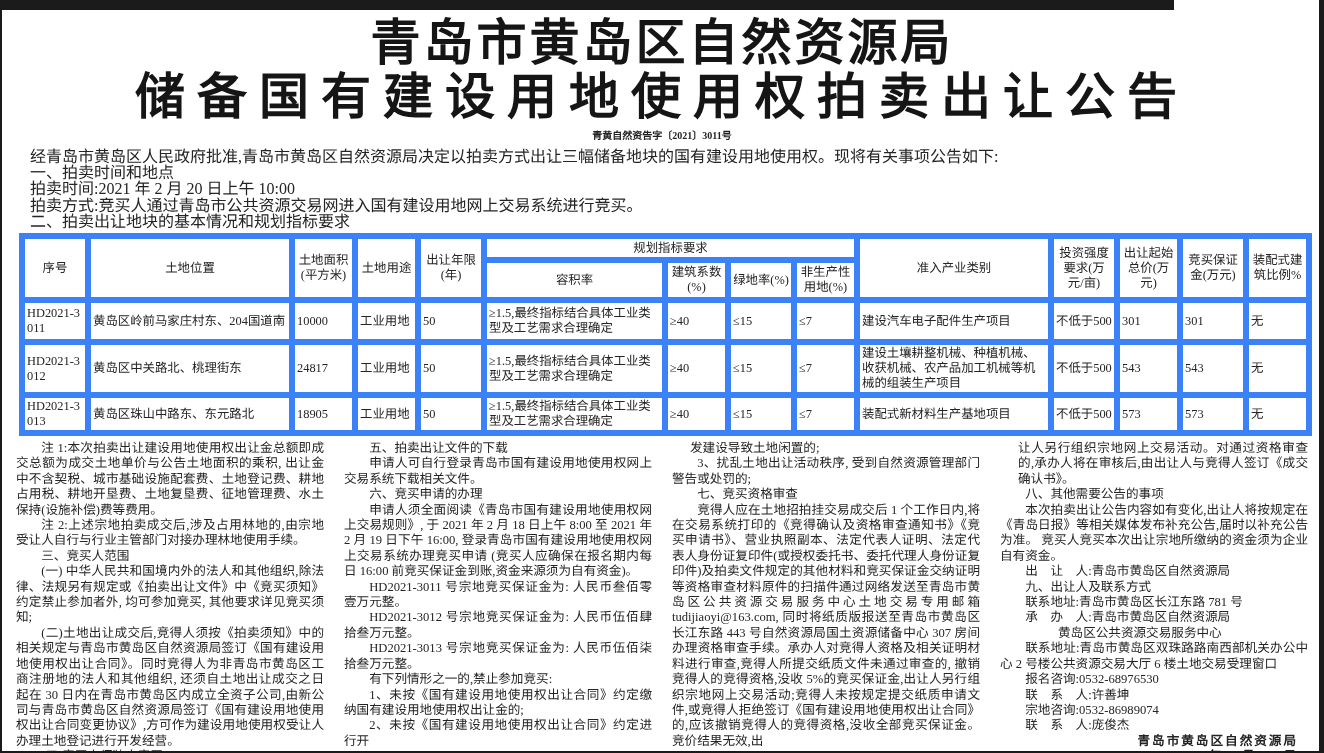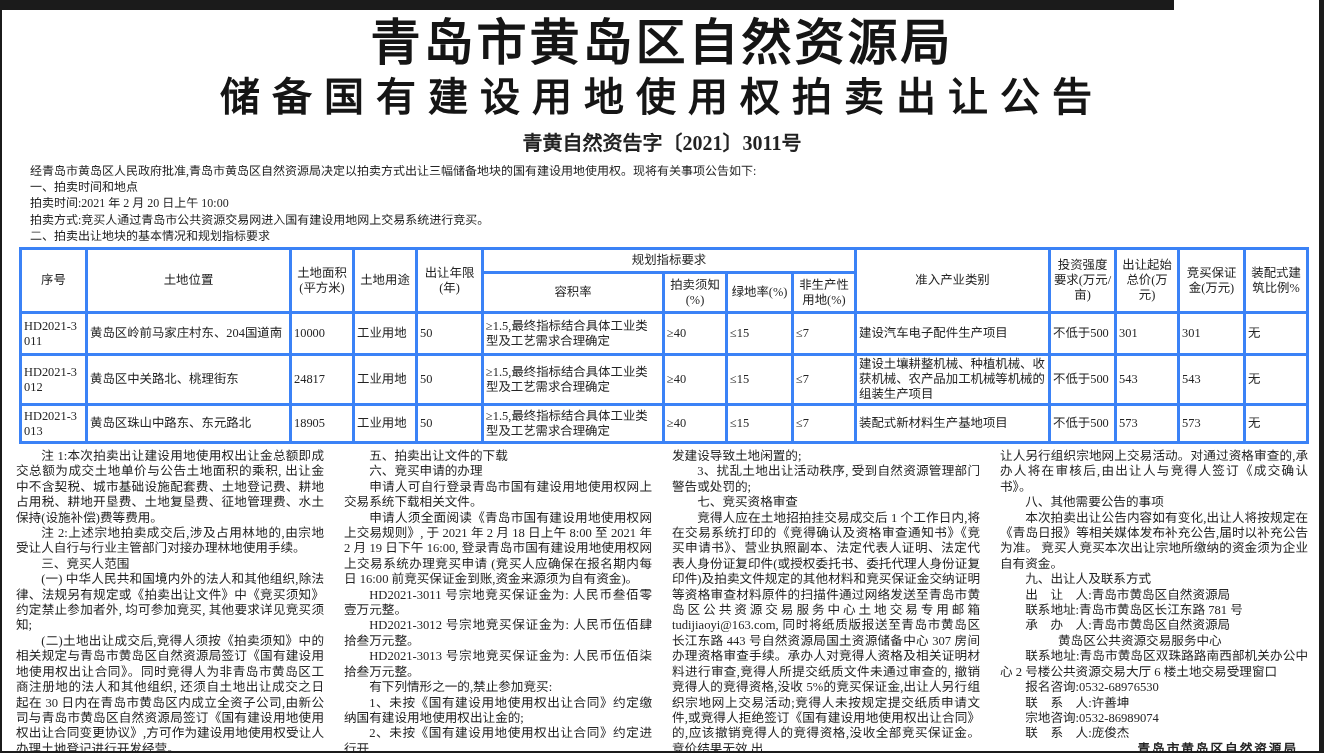--- a/index.html
+++ b/index.html
@@ -14,53 +14,53 @@
   
   .frame-top{position:absolute;top:0;left:0;width:1174px;height:10px;background:#1b1b1b;}
   .frame-left{position:absolute;top:0;left:0;width:2px;height:100%;background:#1b1b1b;}
   .frame-right{position:absolute;top:0;right:0;width:5px;height:100%;background:#1b1b1b;}
   .frame-bottom{position:absolute;bottom:0;left:0;width:100%;height:2px;background:#1b1b1b;}
 
   .title{padding-top:16px;text-align:center;
     font-family:"Liberation Sans","DejaVu Sans",sans-serif;
     font-weight:900;line-height:54px;color:#151515;}
   .title .t1{font-size:50px;letter-spacing:3px;}
-  .title .t2{font-size:40px;letter-spacing:12px;}
-  .docno{text-align:center;font-size:20px;font-weight:bold;margin-top:3px;color:#222;}
-
-  .intro{margin:7px 22px 0 30px;font-size:12px;line-height:16.2px;color:#242424;}
+  .title .t2{font-size:50px;letter-spacing:12px;}
+  .docno{text-align:center;font-size:10px;font-weight:bold;margin-top:3px;color:#222;}
+
+  .intro{margin:7px 22px 0 30px;font-size:16px;line-height:16.2px;color:#242424;}
   .intro p{margin:0;}
 
   table.plots{
     border-collapse:collapse;table-layout:fixed;
     margin:3px 0 0 19px;width:1287px;
     font-size:12.4px;line-height:15px;color:#242424;
   }
   table.plots th,table.plots td{
-    border:3px solid #3b82f6;
+    border:6px solid #3b82f6;
     vertical-align:middle;
     padding:1px 2px;
     word-break:break-all;
     font-weight:normal;
   }
   thead tr.h1{height:24px;}
   thead tr.h2{height:40px;}
   tbody tr.r1{height:42px;}
   tbody tr.r2{height:50px;}
   tbody tr.r3{height:38px;}
 
   .notes{
     display:flex;gap:20px;
     margin-top:5px;padding:0 16px;
     font-size:12.6px;line-height:15.4px;
     text-align:justify;color:#242424;
   }
   .note-col{flex:1 1 0;overflow:hidden;}
   .para{margin:0;text-indent:2em;}
-  .para.noindent{text-indent:0;}
+  .para.noindent{text-indent:0;margin-left:18px;}
   .para.indent-lg{text-indent:4.6em;}
   .para.sign{text-indent:0;text-align:right;font-weight:bold;padding-right:10px;letter-spacing:2px;}
 </style>
 </head>
 <body>
 
 <div class="page">
   <div class="frame-top"></div>
   <div class="frame-left"></div>
   <div class="frame-right"></div>
@@ -106,21 +106,21 @@
         <th rowspan="2">出让年限(年)</th>
         <th colspan="4">规划指标要求</th>
         <th rowspan="2">准入产业类别</th>
         <th rowspan="2">投资强度要求(万元/亩)</th>
         <th rowspan="2">出让起始总价(万元)</th>
         <th rowspan="2">竞买保证金(万元)</th>
         <th rowspan="2">装配式建筑比例%</th>
       </tr>
       <tr class="h2">
         <th>容积率</th>
-        <th>拍卖须知(%)</th>
+        <th>建筑系数(%)</th>
         <th>绿地率(%)</th>
         <th>非生产性用地(%)</th>
       </tr>
     </thead>
     <tbody>
       <tr class="r1">
         <td>HD2021-3011</td>
         <td>黄岛区岭前马家庄村东、204国道南</td>
         <td>10000</td>
         <td>工业用地</td>
@@ -174,42 +174,42 @@
       <div class="note-col">
         <p class="para indent">注 1:本次拍卖出让建设用地使用权出让金总额即成交总额为成交土地单价与公告土地面积的乘积, 出让金中不含契税、城市基础设施配套费、土地登记费、耕地占用税、耕地开垦费、土地复垦费、征地管理费、水土保持(设施补偿)费等费用。</p>
         <p class="para indent">注 2:上述宗地拍卖成交后,涉及占用林地的,由宗地受让人自行与行业主管部门对接办理林地使用手续。</p>
         <p class="para indent">三、竞买人范围</p>
         <p class="para indent">(一) 中华人民共和国境内外的法人和其他组织,除法律、法规另有规定或《拍卖出让文件》中《竞买须知》约定禁止参加者外, 均可参加竞买, 其他要求详见竞买须知;</p>
         <p class="para indent">(二)土地出让成交后,竞得人须按《拍卖须知》中的相关规定与青岛市黄岛区自然资源局签订《国有建设用地使用权出让合同》。同时竞得人为非青岛市黄岛区工商注册地的法人和其他组织, 还须自土地出让成交之日起在 30 日内在青岛市黄岛区内成立全资子公司,由新公司与青岛市黄岛区自然资源局签订《国有建设用地使用权出让合同变更协议》,方可作为建设用地使用权受让人办理土地登记进行开发经营。</p>
         <p class="para indent">(三)竞买人须独立竞买。</p>
       </div>
       <div class="note-col">
         <p class="para indent">五、拍卖出让文件的下载</p>
+        <p class="para indent">申请人可自行登录青岛市国有建设用地使用权网上交易系统下载相关文件。</p>
         <p class="para indent">六、竞买申请的办理</p>
-        <p class="para indent">申请人可自行登录青岛市国有建设用地使用权网上交易系统下载相关文件。</p>
         <p class="para indent">申请人须全面阅读《青岛市国有建设用地使用权网上交易规则》, 于 2021 年 2 月 18 日上午 8:00 至 2021 年 2 月 19 日下午 16:00, 登录青岛市国有建设用地使用权网上交易系统办理竞买申请 (竞买人应确保在报名期内每日 16:00 前竞买保证金到账,资金来源须为自有资金)。</p>
         <p class="para indent">HD2021-3011 号宗地竞买保证金为: 人民币叁佰零壹万元整。</p>
         <p class="para indent">HD2021-3012 号宗地竞买保证金为: 人民币伍佰肆拾叁万元整。</p>
         <p class="para indent">HD2021-3013 号宗地竞买保证金为: 人民币伍佰柒拾叁万元整。</p>
         <p class="para indent">有下列情形之一的,禁止参加竞买:</p>
         <p class="para indent">1、未按《国有建设用地使用权出让合同》约定缴纳国有建设用地使用权出让金的;</p>
         <p class="para indent">2、未按《国有建设用地使用权出让合同》约定进行开</p>
       </div>
       <div class="note-col">
         <p class="para noindent">发建设导致土地闲置的;</p>
         <p class="para indent">3、扰乱土地出让活动秩序, 受到自然资源管理部门警告或处罚的;</p>
         <p class="para indent">七、竞买资格审查</p>
         <p class="para indent">竞得人应在土地招拍挂交易成交后 1 个工作日内,将在交易系统打印的《竞得确认及资格审查通知书》《竞买申请书》、营业执照副本、法定代表人证明、法定代表人身份证复印件(或授权委托书、委托代理人身份证复印件)及拍卖文件规定的其他材料和竞买保证金交纳证明等资格审查材料原件的扫描件通过网络发送至青岛市黄岛区公共资源交易服务中心土地交易专用邮箱 tudijiaoyi@163.com, 同时将纸质版报送至青岛市黄岛区长江东路 443 号自然资源局国土资源储备中心 307 房间办理资格审查手续。承办人对竞得人资格及相关证明材料进行审查,竞得人所提交纸质文件未通过审查的, 撤销竞得人的竞得资格,没收 5%的竞买保证金,出让人另行组织宗地网上交易活动;竞得人未按规定提交纸质申请文件,或竞得人拒绝签订《国有建设用地使用权出让合同》的,应该撤销竞得人的竞得资格,没收全部竞买保证金。竞价结果无效,出</p>
       </div>
       <div class="note-col">
         <p class="para noindent">让人另行组织宗地网上交易活动。对通过资格审查的,承办人将在审核后,由出让人与竞得人签订《成交确认书》。</p>
         <p class="para indent">八、其他需要公告的事项</p>
         <p class="para indent">本次拍卖出让公告内容如有变化,出让人将按规定在《青岛日报》等相关媒体发布补充公告,届时以补充公告为准。 竞买人竞买本次出让宗地所缴纳的资金须为企业自有资金。</p>
+        <p class="para indent">出　让　人:青岛市黄岛区自然资源局</p>
         <p class="para indent">九、出让人及联系方式</p>
-        <p class="para indent">出　让　人:青岛市黄岛区自然资源局</p>
         <p class="para indent">联系地址:青岛市黄岛区长江东路 781 号</p>
         <p class="para indent">承　办　人:青岛市黄岛区自然资源局</p>
         <p class="para indent-lg">黄岛区公共资源交易服务中心</p>
         <p class="para indent">联系地址:青岛市黄岛区双珠路路南西部机关办公中心 2 号楼公共资源交易大厅 6 楼土地交易受理窗口</p>
         <p class="para indent">报名咨询:0532-68976530</p>
         <p class="para indent">联　系　人:许善坤</p>
         <p class="para indent">宗地咨询:0532-86989074</p>
         <p class="para indent">联　系　人:庞俊杰</p>
         <p class="para sign">青岛市黄岛区自然资源局</p>
         <p class="para sign">2021 年 1 月 28 日</p>

